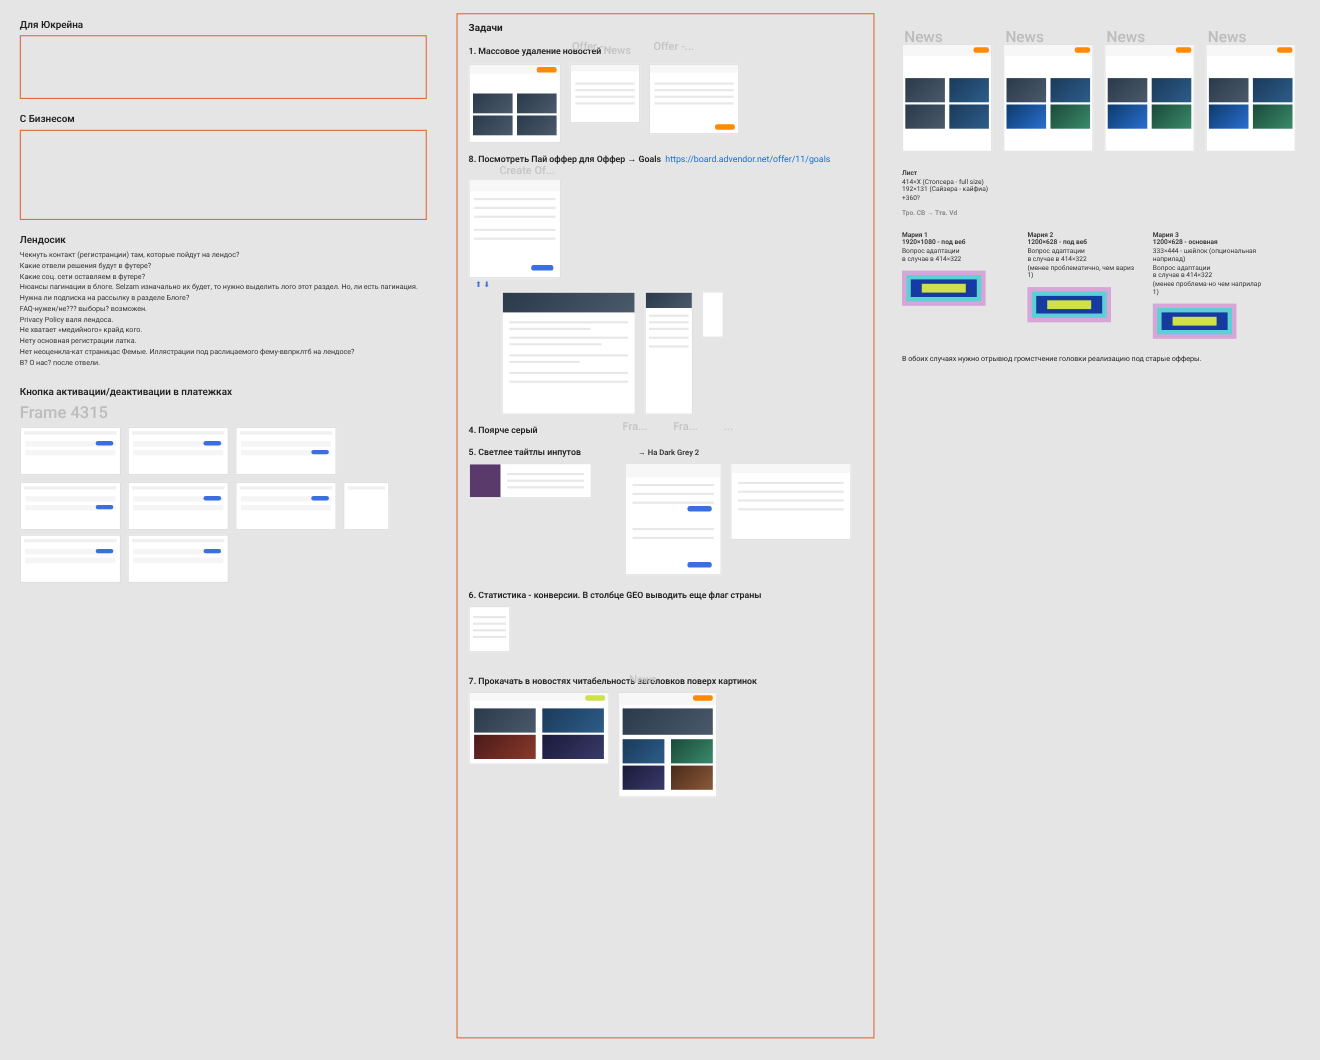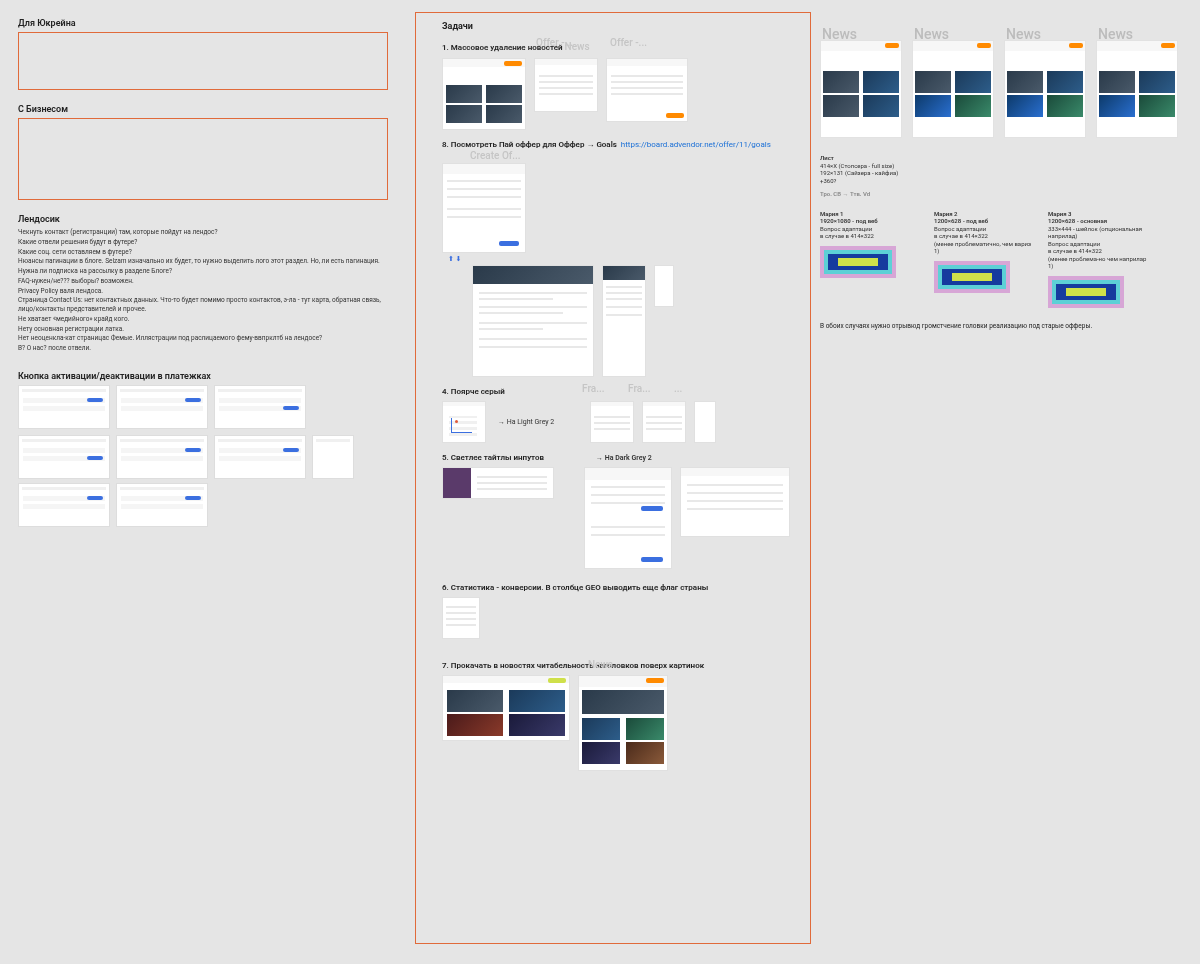--- a/index.html
+++ b/index.html
@@ -14,21 +14,21 @@
   .notes{font-size:6.5px;line-height:1.35;color:#333;}
   .notes div{margin-bottom:1px;}
   .subhead{font-size:9px;font-weight:600;margin-top:18px;margin-bottom:4px;}
   .ghost{color:#bcbcbc;font-size:15px;font-weight:500;}
   .thumb-grid{display:flex;flex-wrap:wrap;gap:6px;margin-top:4px;}
   .thumb{background:#fff;border:1px solid #ddd;width:90px;height:42px;position:relative;overflow:hidden;}
   .thumb .bar{position:absolute;top:3px;left:3px;right:3px;height:3px;background:#f0f0f0;}
   .thumb .row{position:absolute;left:4px;right:4px;height:5px;background:#f5f5f5;}
   .thumb .pill{position:absolute;width:16px;height:4px;border-radius:2px;background:#3b6fe0;}
   
-  .mid{left:415px;top:12px;width:378px;height:930px;border:1px solid #e06a3a;padding-left:16px;}
+  .mid{left:415px;top:12px;width:378px;height:930px;border:1px solid #e06a3a;}
   .mid-inner{padding:8px 10px;}
   .task-title{font-size:9px;font-weight:700;margin-bottom:8px;}
   .task{font-size:8px;font-weight:600;margin:10px 0 4px 0;line-height:1.25;}
   .link{color:#1a6fd6;font-weight:400;font-size:8px;}
   .shots{display:flex;gap:8px;flex-wrap:wrap;}
   .shot{background:#fff;border:1px solid #e0e0e0;position:relative;overflow:hidden;}
   .shot .top{position:absolute;top:0;left:0;right:0;height:12%;background:#f7f7f7;}
   .shot .accent{position:absolute;width:18px;height:5px;background:#ff8a00;border-radius:2px;}
   .shot .img{position:absolute;background:linear-gradient(135deg,#2a3a4a,#4a5a6a);}
   .shot .imgb{position:absolute;background:linear-gradient(135deg,#1b3a5a,#2d5d8a);}
@@ -70,28 +70,28 @@
 
     <div class="sect-title" style="margin-top:10px">Лендосик</div>
     <div class="notes">
       <div>Чекнуть контакт (регистранции) там, которые пойдут на лендос?</div>
       <div>Какие отвели решения будут в футере?</div>
       <div>Какие соц. сети оставляем в футере?</div>
       <div>Нюансы пагинации в блоге. Selzam изначально их будет, то нужно выделить лого этот раздел. Но, ли есть пагинация.</div>
       <div>Нужна ли подписка на рассылку в разделе Блоге?</div>
       <div>FAQ-нужен/не??? выборы? возможен.</div>
       <div>Privacy Policy валя лендоса.</div>
-      <div>Страница Contact Us: нет контактных данных. Что-то будет помимо просто контактов, э-ла - тут карта, обратная связь, лицо/контакты представителей и прочее.</div>
       <div>Не хватает «медийного» крайд кого.</div>
       <div>Нету основная регистрации латка.</div>
       <div>Нет неоценкла-кат страницас Фемые. Иллястрации под раслицаемого фему-ввпрклтб на лендосе?</div>
       <div>В? О нас? после отвели.</div>
     </div>
 
     <div class="subhead">Кнопка активации/деактивации в платежках</div>
+    <div class="ghost">Frame 4315</div>
     <div class="thumb-grid">
       <div class="thumb">
           <div class="bar"></div>
           <div class="row" style="top:12px"></div>
           <div class="row" style="top:20px"></div>
           <div class="pill" style="top:12px;right:6px"></div>
         </div>
       <div class="thumb">
           <div class="bar"></div>
           <div class="row" style="top:12px"></div>
@@ -217,43 +217,20 @@
         </div>
         <div class="shot" style="width:18px;height:40px"></div>
       </div>
 
       <div style="position:relative;height:0">
         <span class="ghost-sm" style="position:absolute;left:140px;top:6px">Fra...</span>
         <span class="ghost-sm" style="position:absolute;left:186px;top:6px">Fra...</span>
         <span class="ghost-sm" style="position:absolute;left:232px;top:6px">...</span>
       </div>
       <div class="task">4. Поярче серый</div>
-      <div class="shots" style="align-items:center">
-        <div class="shot" style="width:42px;height:40px">
-          <div class="top"></div>
-          <div style="position:absolute;top:14px;left:6px;width:28px;height:20px;background:repeating-linear-gradient(0deg,#f0f0f0 0 3px,transparent 3px 6px)"></div>
-          <div style="position:absolute;top:16px;left:8px;width:20px;height:14px;border-left:1px solid #3b6fe0;border-bottom:1px solid #3b6fe0"></div>
-          <div style="position:absolute;top:18px;left:12px;width:3px;height:3px;border-radius:50%;background:#e05a3a"></div>
-        </div>
-        <span class="note-inline">→ На Light Grey 2</span>
-        <div style="width:20px"></div>
-        <div class="shot" style="width:42px;height:40px">
-            <div class="top"></div>
-            <div class="line" style="top:14px;left:3px;right:3px"></div>
-            <div class="line" style="top:20px;left:3px;right:3px"></div>
-            <div class="line" style="top:26px;left:3px;right:3px"></div>
-          </div>
-        <div class="shot" style="width:42px;height:40px">
-            <div class="top"></div>
-            <div class="line" style="top:14px;left:3px;right:3px"></div>
-            <div class="line" style="top:20px;left:3px;right:3px"></div>
-            <div class="line" style="top:26px;left:3px;right:3px"></div>
-          </div>
-        <div class="shot" style="width:20px;height:40px"></div>
-      </div>
 
       <div class="task">
         <span>5. Светлее тайтлы инпутов</span>
         <span class="note-inline" style="margin-left:50px">→ На Dark Grey 2</span>
       </div>
       <div class="shots">
         <div class="shot" style="width:110px;height:30px">
           <div style="position:absolute;left:0;top:0;bottom:0;width:28px;background:#5a3a6a"></div>
           <div class="line" style="top:8px;left:34px;right:6px"></div>
           <div class="line" style="top:14px;left:34px;right:6px"></div>

